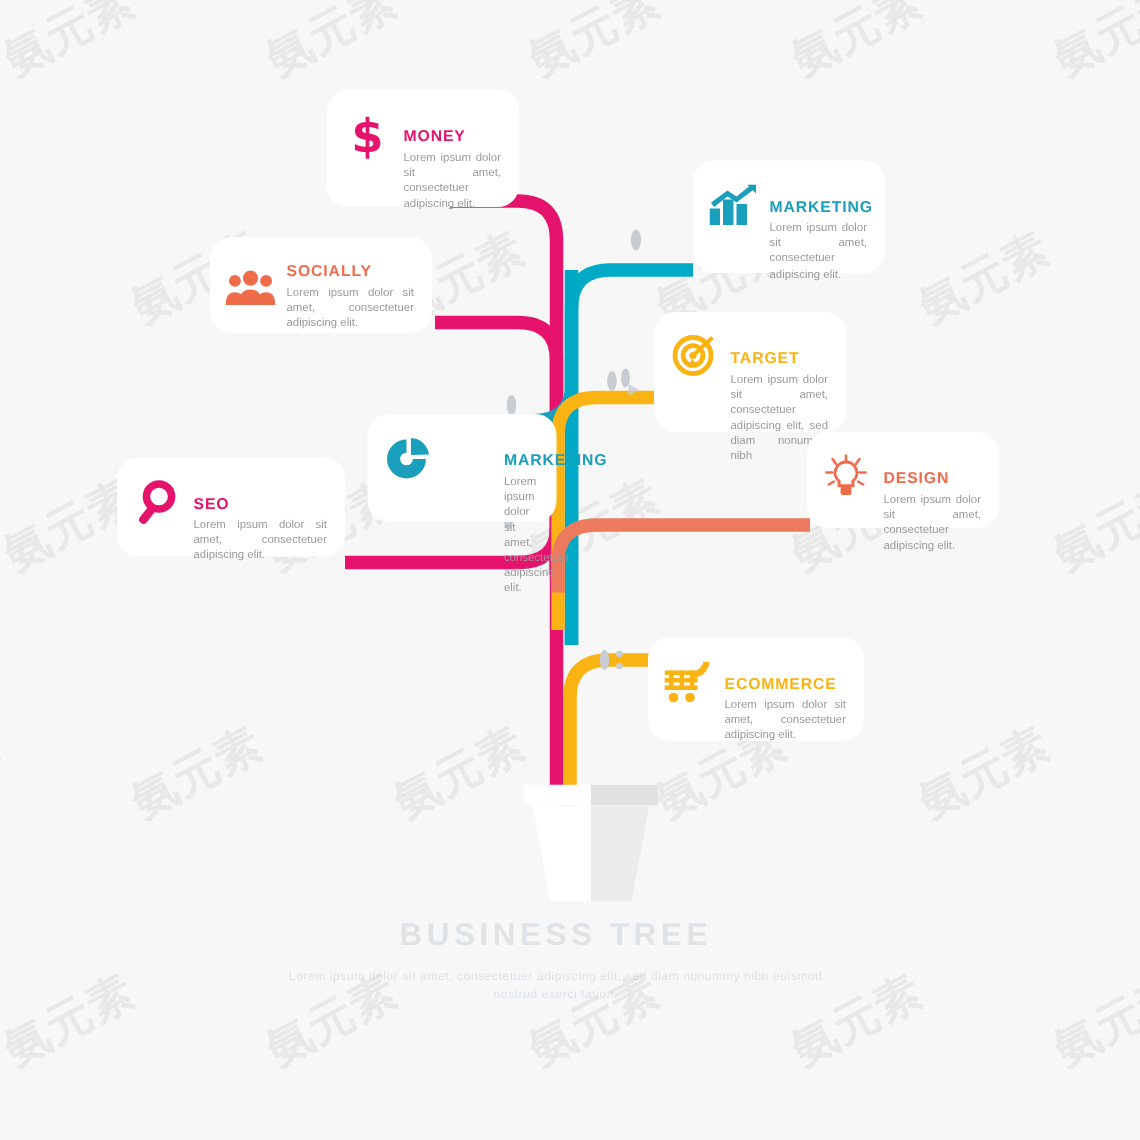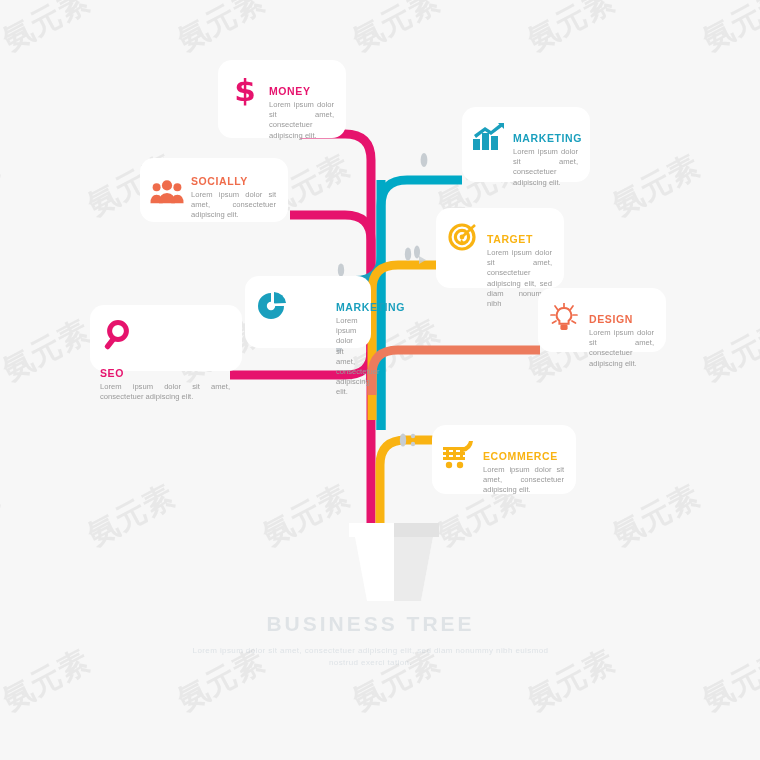--- a/index.html
+++ b/index.html
@@ -61,21 +61,21 @@
     line-height:10.2px;
     color:#9a9a9a;
     text-align:justify;
     margin:0;
   }
 
   
   #card-money     {left:218px; top:60px;  width:128px; height:78px;}
   #card-socially  {left:140px; top:158px; width:148px; height:64px;align-items:center;}
   #card-marketing {left:245px; top:276px; width:126px; height:72px;gap:40px;}
-  #card-seo       {left:90px;  top:305px; width:152px; height:66px;flex-direction:column;}
+  #card-seo       {left:78px;  top:305px; width:152px; height:66px;}
   #card-analysis  {left:462px; top:107px; width:128px; height:75px;}
   #card-target    {left:436px; top:208px; width:128px; height:80px;}
   #card-design    {left:538px; top:288px; width:128px; height:64px;}
   #card-ecommerce {left:432px; top:425px; width:144px; height:69px;}
 
   
   .pot-wrap{position:absolute;left:349px;top:523px;width:90px;height:80px;z-index:15;}
 
   
   .footer{

